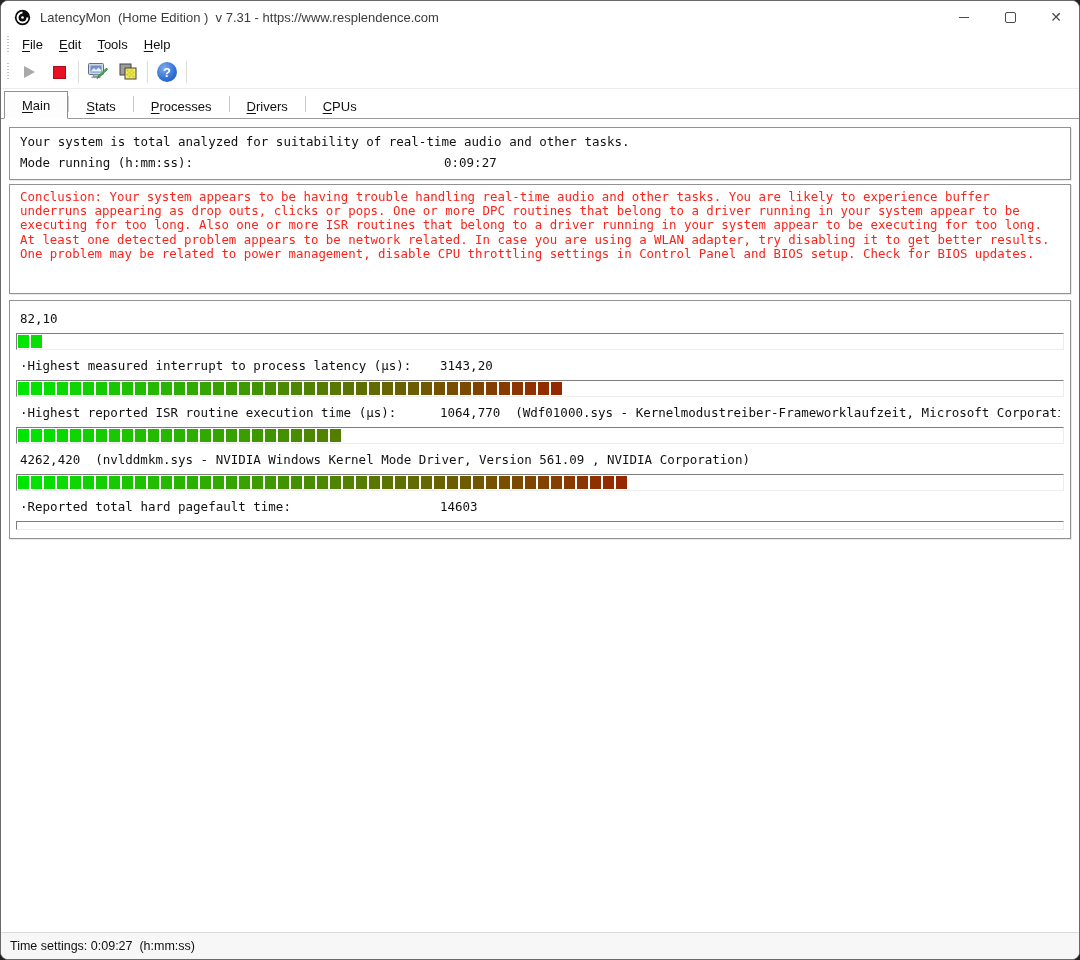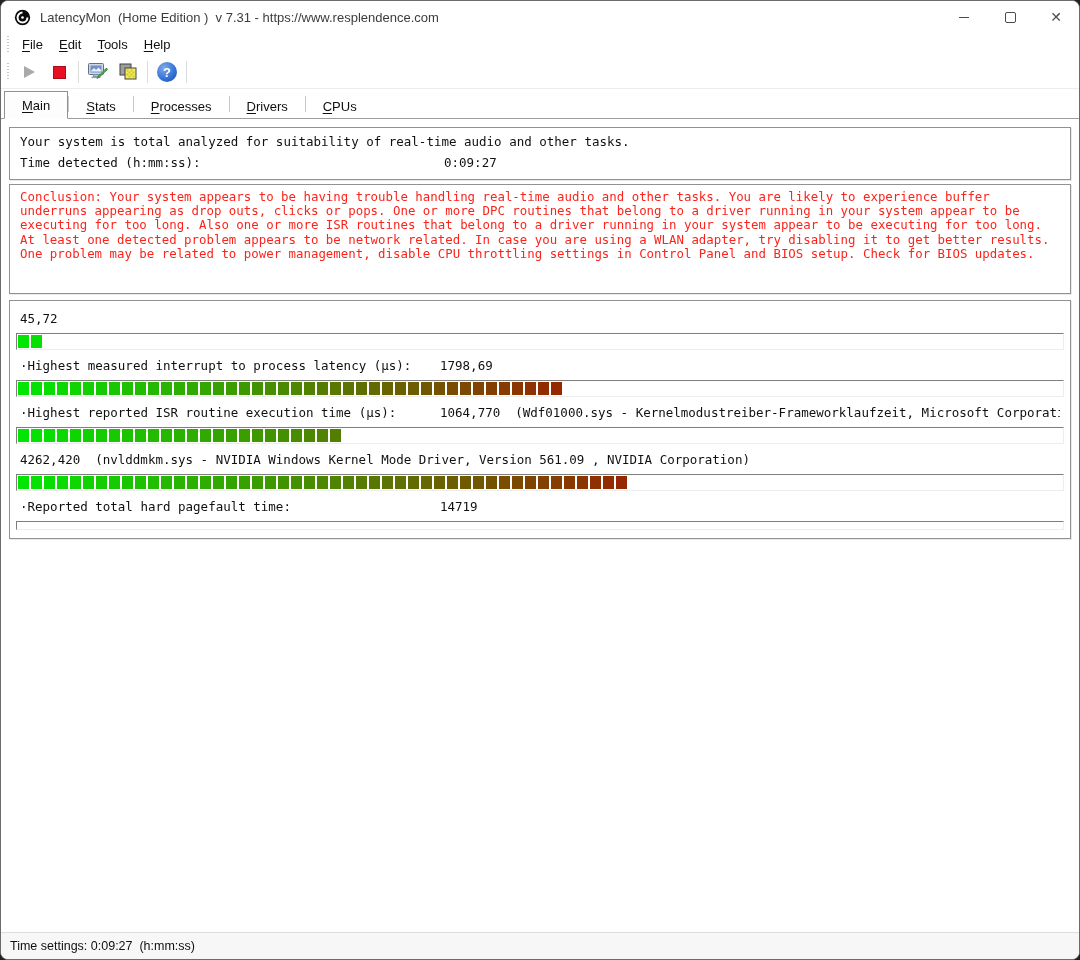--- a/index.html
+++ b/index.html
@@ -155,40 +155,40 @@
     <div class="tab"><u>D</u>rivers</div>
     <div class="tab-sep"></div>
     <div class="tab"><u>C</u>PUs</div>
   </div>
 
   <div class="content">
 
     <div class="panel info-panel mono">
       <div class="info-line">Your system is total analyzed for suitability of real-time audio and other tasks.</div>
       <div class="info-line">
-        <span class="info-label">Time detected (h:mm:ss):</span>
+        <span class="info-label">Mode running (h:mm:ss):</span>
         <span>0:09:27</span>
       </div>
     </div>
 
     <div class="panel conclusion-panel mono">
       <div class="conclusion-text" style="color: rgb(251, 36, 28);">Conclusion: Your system appears to be having trouble handling real-time audio and other tasks. You are likely to experience buffer underruns appearing as drop outs, clicks or pops. One or more DPC routines that belong to a driver running in your system appear to be executing for too long. Also one or more ISR routines that belong to a driver running in your system appear to be executing for too long. At least one detected problem appears to be network related. In case you are using a WLAN adapter, try disabling it to get better results. One problem may be related to power management, disable CPU throttling settings in Control Panel and BIOS setup. Check for BIOS updates.</div>
     </div>
 
     <div class="panel stats-panel">
       <div>
           <div class="stat-row">
-            <div class="stat-line mono"><span class="stat-value">45,72</span></div>
+            <div class="stat-line mono"><span class="stat-value">82,10</span></div>
             <div class="bar-track">
               <span class="bar-seg" style="background: rgb(0, 230, 0);"></span>
               <span class="bar-seg" style="background: rgb(5, 224, 0);"></span>
             </div>
           </div>
           <div class="stat-row">
-            <div class="stat-line mono"><span class="stat-label">·Highest measured interrupt to process latency (µs):</span><span class="stat-value">1798,69</span></div>
+            <div class="stat-line mono"><span class="stat-label">·Highest measured interrupt to process latency (µs):</span><span class="stat-value">3143,20</span></div>
             <div class="bar-track">
               <span class="bar-seg" style="background: rgb(0, 230, 0);"></span>
               <span class="bar-seg" style="background: rgb(4, 225, 0);"></span>
               <span class="bar-seg" style="background: rgb(7, 221, 0);"></span>
               <span class="bar-seg" style="background: rgb(11, 216, 0);"></span>
               <span class="bar-seg" style="background: rgb(15, 212, 0);"></span>
               <span class="bar-seg" style="background: rgb(18, 207, 0);"></span>
               <span class="bar-seg" style="background: rgb(22, 202, 0);"></span>
               <span class="bar-seg" style="background: rgb(26, 198, 0);"></span>
               <span class="bar-seg" style="background: rgb(29, 193, 0);"></span>
@@ -303,21 +303,21 @@
               <span class="bar-seg" style="background: rgb(130, 65, 0);"></span>
               <span class="bar-seg" style="background: rgb(134, 61, 0);"></span>
               <span class="bar-seg" style="background: rgb(137, 57, 0);"></span>
               <span class="bar-seg" style="background: rgb(140, 53, 0);"></span>
               <span class="bar-seg" style="background: rgb(143, 48, 0);"></span>
               <span class="bar-seg" style="background: rgb(147, 44, 0);"></span>
               <span class="bar-seg" style="background: rgb(150, 40, 0);"></span>
             </div>
           </div>
           <div class="stat-row">
-            <div class="stat-line mono"><span class="stat-label">·Reported total hard pagefault time:</span><span class="stat-value">14719</span></div>
+            <div class="stat-line mono"><span class="stat-label">·Reported total hard pagefault time:</span><span class="stat-value">14603</span></div>
             <div class="bar-track empty"></div>
           </div>
         </div>
     </div>
 
   </div>
 
   <div class="statusbar">
     <span>Time settings: 0:09:27  (h:mm:ss)</span>
   </div>

